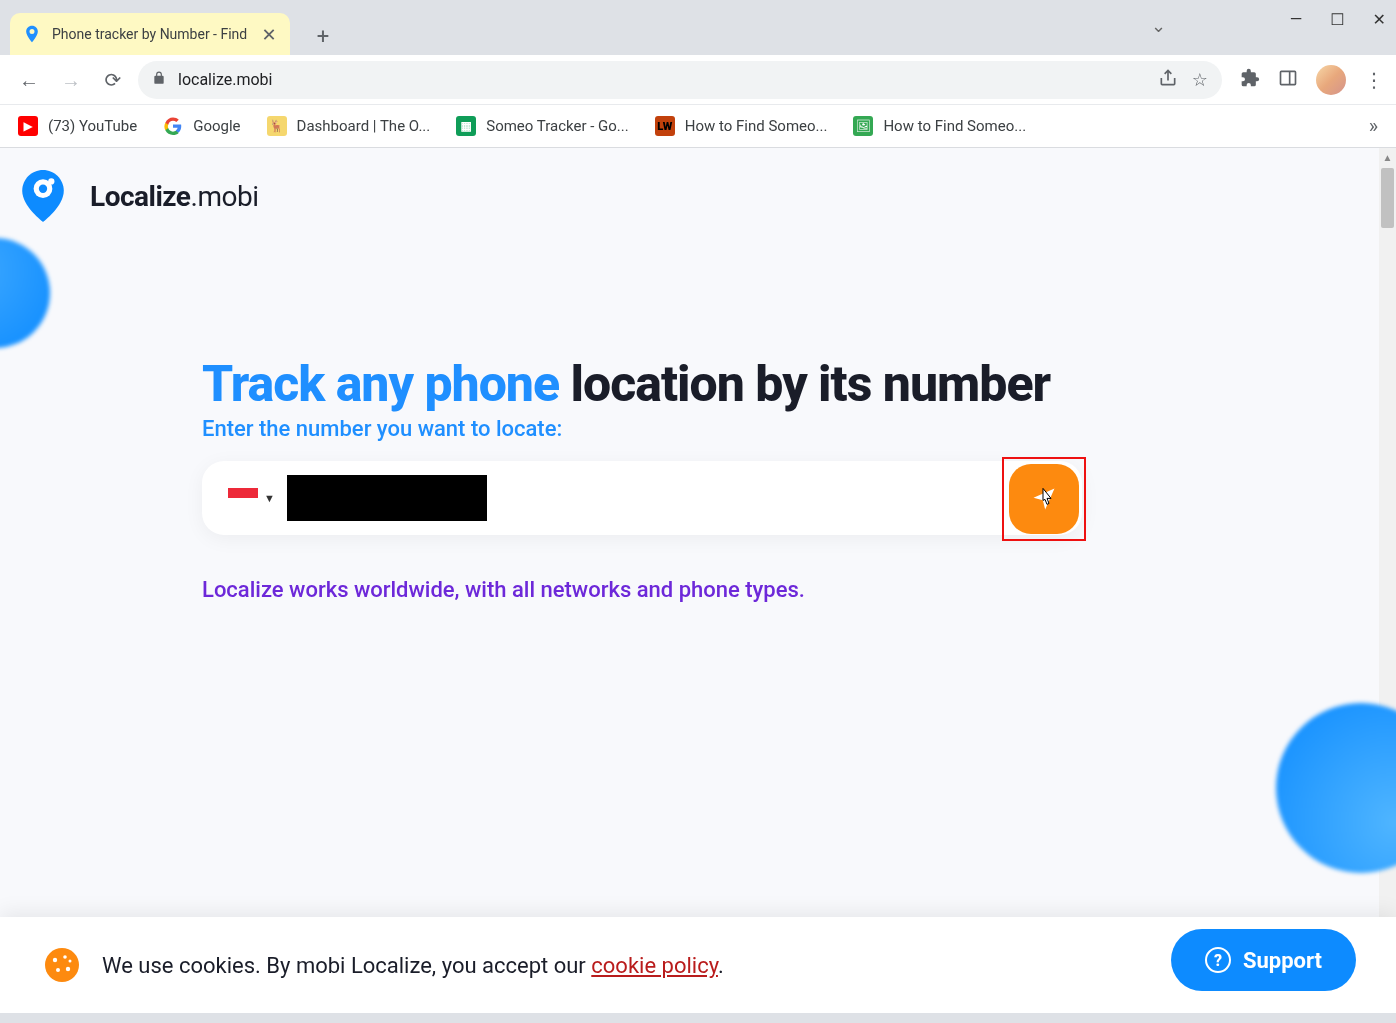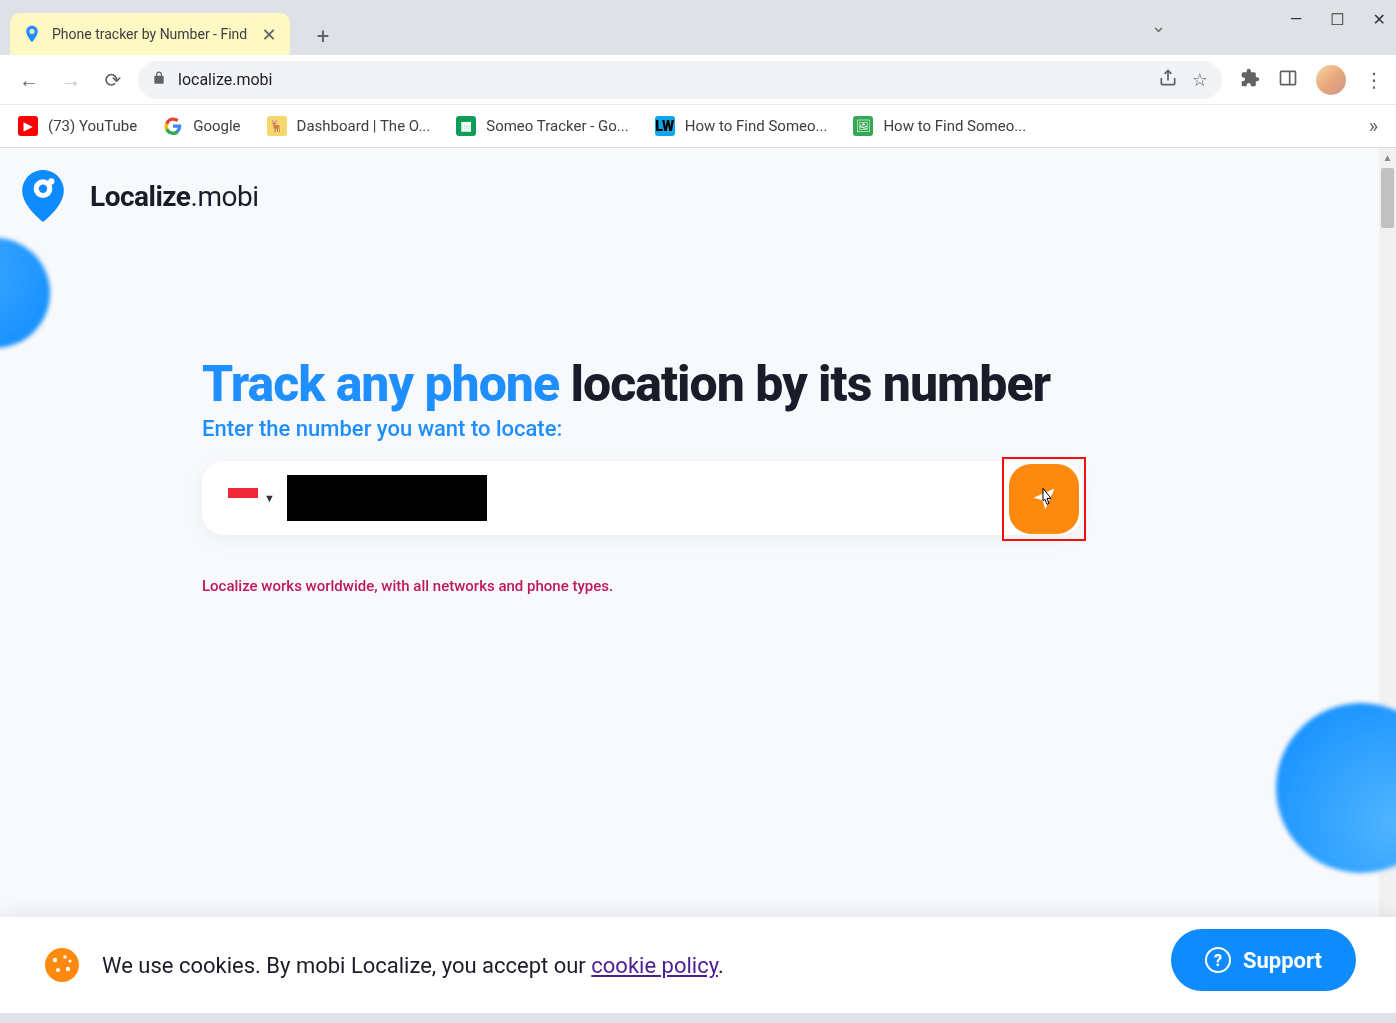--- a/index.html
+++ b/index.html
@@ -61,26 +61,26 @@
 
     .input-row { background: #fff; border-radius: 22px; height: 74px; display: flex; align-items: center; padding: 0 6px 0 26px; box-shadow: 0 4px 20px rgba(0,0,0,0.05); position: relative; }
     .country-sel { display: flex; align-items: center; gap: 6px; margin-right: 12px; }
     .flag-sg { width: 30px; height: 20px; background: linear-gradient(to bottom, #ed2939 0 50%, #fff 50% 100%); position: relative; }
     .caret-sm { font-size: 11px; color: #333; }
     .phone-input { width: 200px; height: 46px; background: #000; border: none; }
     .submit-wrap { position: absolute; right: -4px; top: -4px; width: 84px; height: 84px; border: 2px solid #ee1111; display: flex; align-items: center; justify-content: center; }
     .submit-btn { width: 70px; height: 70px; background: #fd8a0f; border-radius: 22px; border: none; display: flex; align-items: center; justify-content: center; position: relative; }
     .cursor-overlay { position: absolute; top: 50%; left: 50%; transform: translate(-35%, -42%); font-size: 18px; }
 
-    .subtext { margin-top: 42px; font-size: 15px; color: #be185d; font-weight: 500; }
+    .subtext { margin-top: 42px; font-size: 22px; color: #6d28d9; font-weight: 500; }
 
     .cookie-bar { position: absolute; bottom: 0; left: 0; right: 0; background: #fff; padding: 30px 40px 30px 44px; display: flex; align-items: center; gap: 22px; box-shadow: 0 -4px 20px rgba(0,0,0,0.08); z-index: 5; }
     .cookie-icon { width: 36px; height: 36px; }
     .cookie-text { font-size: 22px; color: #1a1d29; }
-    .cookie-text a { color: #4c1d95; text-decoration: underline; }
+    .cookie-text a { color: #b91c1c; text-decoration: underline; }
 
     .support-btn { position: absolute; right: 40px; bottom: 22px; background: #0d8bff; color: #fff; border: none; border-radius: 32px; padding: 18px 34px; font-size: 22px; font-weight: 700; display: flex; align-items: center; gap: 12px; z-index: 6; }
     .support-icon { width: 26px; height: 26px; border: 2.5px solid #fff; border-radius: 50%; display: flex; align-items: center; justify-content: center; font-size: 16px; font-weight: 800; }
   </style>
 </head>
 <body>
 
 <div class="browser-top">
   <span class="dropdown-caret">⌄</span>
   <div class="window-controls">
@@ -155,21 +155,21 @@
   </div>
   <div class="bookmark">
     <span class="bm-icon" style="background:#f5d76e;">🦌</span>
     <span>Dashboard | The O...</span>
   </div>
   <div class="bookmark">
     <span class="bm-icon" style="background:#0f9d58;color:#fff;font-weight:700;">▦</span>
     <span>Someo Tracker - Go...</span>
   </div>
   <div class="bookmark">
-    <span class="bm-icon" style="background:#0ea5e9;color:#000;font-weight:900;font-size:14px;">LW</span>
+    <span class="bm-icon" style="background:#c2410c;color:#000;font-weight:900;font-size:11px;">LW</span>
     <span>How to Find Someo...</span>
   </div>
   <div class="bookmark">
     <span class="bm-icon" style="background:#34a853;color:#fff;">🖼</span>
     <span>How to Find Someo...</span>
   </div>
   <span class="overflow">»</span>
 </div>
 
 <div class="page">

